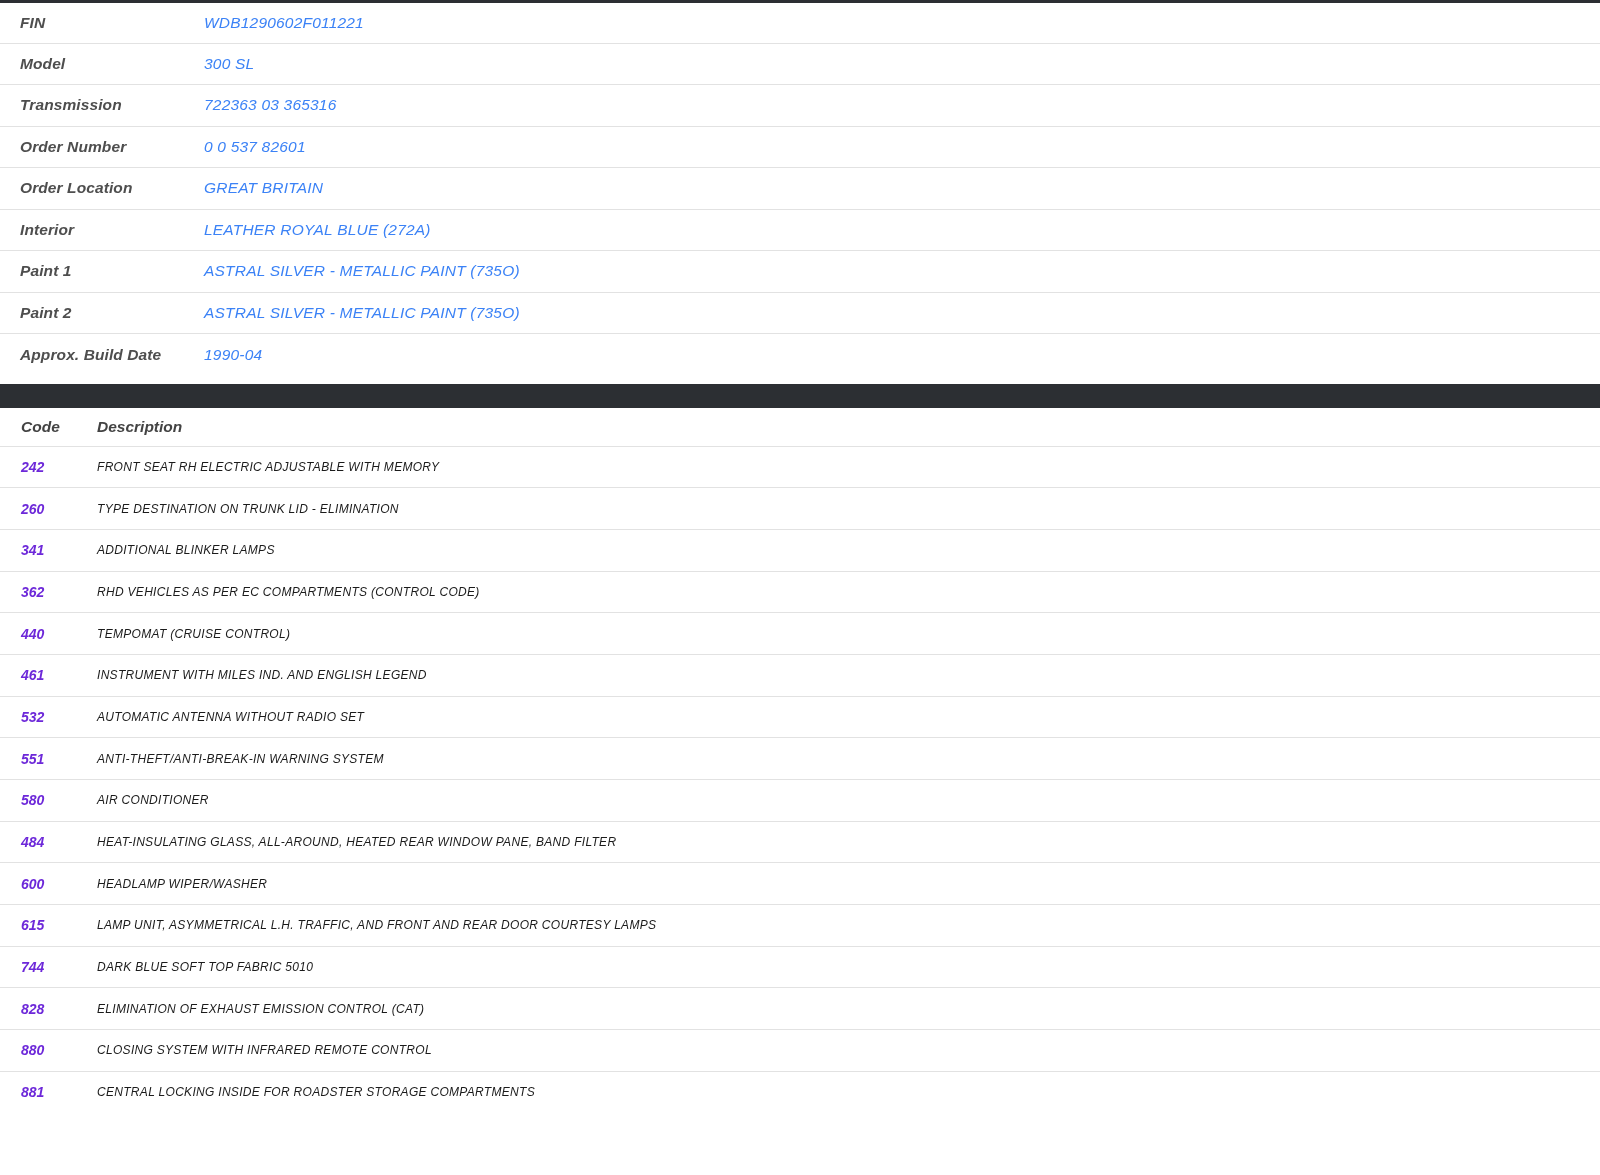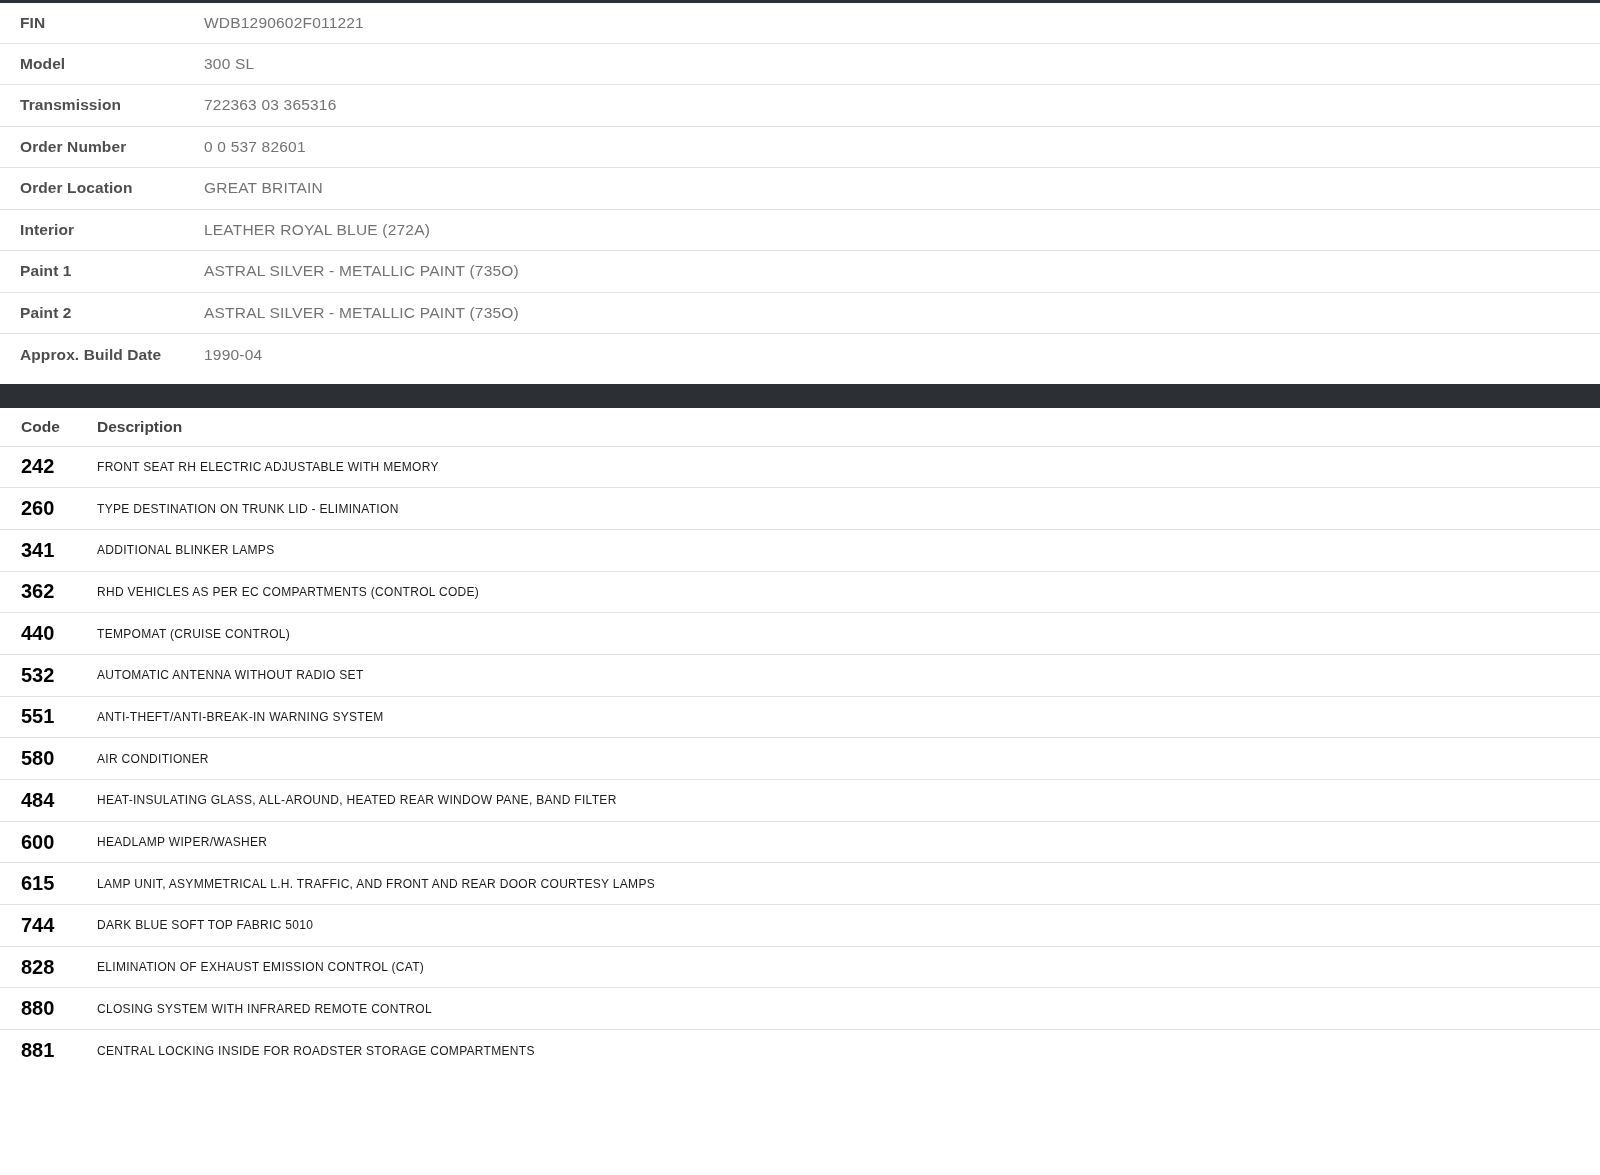--- a/index.html
+++ b/index.html
@@ -4,20 +4,21 @@
 <style>
   * { box-sizing: border-box; }
   html, body { margin: 0; padding: 0; background: #ffffff; }
   body { font-family: "Liberation Sans", sans-serif; }
 
   .page {
     width: 1600px;
     height: 1175px;
     background: #ffffff;
     overflow: hidden;
+    font-style: italic;
   }
 
   
   .info-table {
     width: 100%;
     border-collapse: collapse;
     border-top: 3px solid #2c2f33;
     table-layout: fixed;
   }
   .info-table td {
@@ -30,21 +31,21 @@
   .info-table td.label {
     width: 203px;
     padding-left: 20px;
     font-size: 15.5px;
     font-weight: 700;
     color: #4e4e4e;
     letter-spacing: 0.1px;
   }
   .info-table td.value {
     font-size: 15.5px;
-    color: #737373;
+    color: #3b82f6;
     letter-spacing: 0.2px;
   }
 
   
   .section-bar {
     margin-top: 9px;
     width: 100%;
     height: 24px;
     background: #2c2f33;
   }
@@ -70,23 +71,23 @@
     border-bottom: 1px solid #e2e2e2;
     vertical-align: middle;
     white-space: nowrap;
   }
   .options-table tr:last-child td { border-bottom: none; }
   .options-table th.code, .options-table td.code {
     width: 96px;
     padding-left: 21px;
   }
   .options-table td.code {
-    font-size: 20px;
+    font-size: 14px;
     font-weight: 700;
-    color: #000000;
+    color: #6d28d9;
   }
   .options-table td.desc {
     font-size: 12px;
     color: #1b1b1b;
     letter-spacing: 0.3px;
   }
 </style>
 </head>
 <body>
 
@@ -157,20 +158,24 @@
       </tr>
       <tr>
         <td class="code">362</td>
         <td class="desc">RHD VEHICLES AS PER EC COMPARTMENTS (CONTROL CODE)</td>
       </tr>
       <tr>
         <td class="code">440</td>
         <td class="desc">TEMPOMAT (CRUISE CONTROL)</td>
       </tr>
       <tr>
+        <td class="code">461</td>
+        <td class="desc">INSTRUMENT WITH MILES IND. AND ENGLISH LEGEND</td>
+      </tr>
+      <tr>
         <td class="code">532</td>
         <td class="desc">AUTOMATIC ANTENNA WITHOUT RADIO SET</td>
       </tr>
       <tr>
         <td class="code">551</td>
         <td class="desc">ANTI-THEFT/ANTI-BREAK-IN WARNING SYSTEM</td>
       </tr>
       <tr>
         <td class="code">580</td>
         <td class="desc">AIR CONDITIONER</td>

